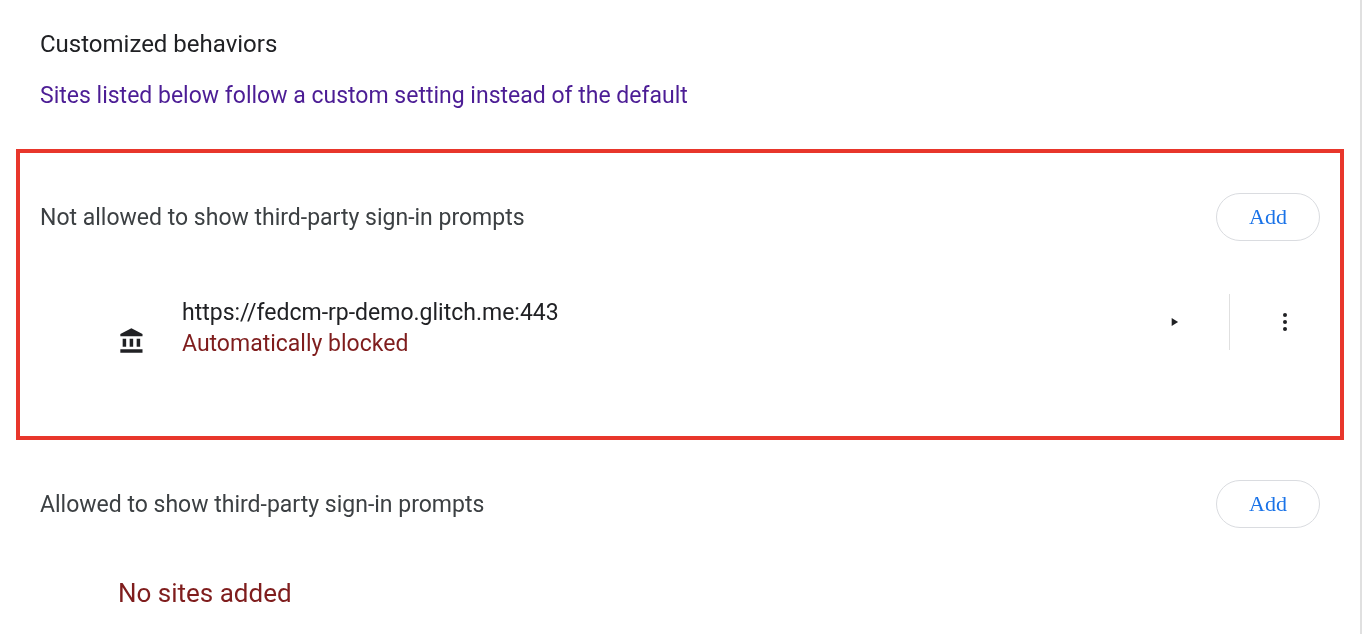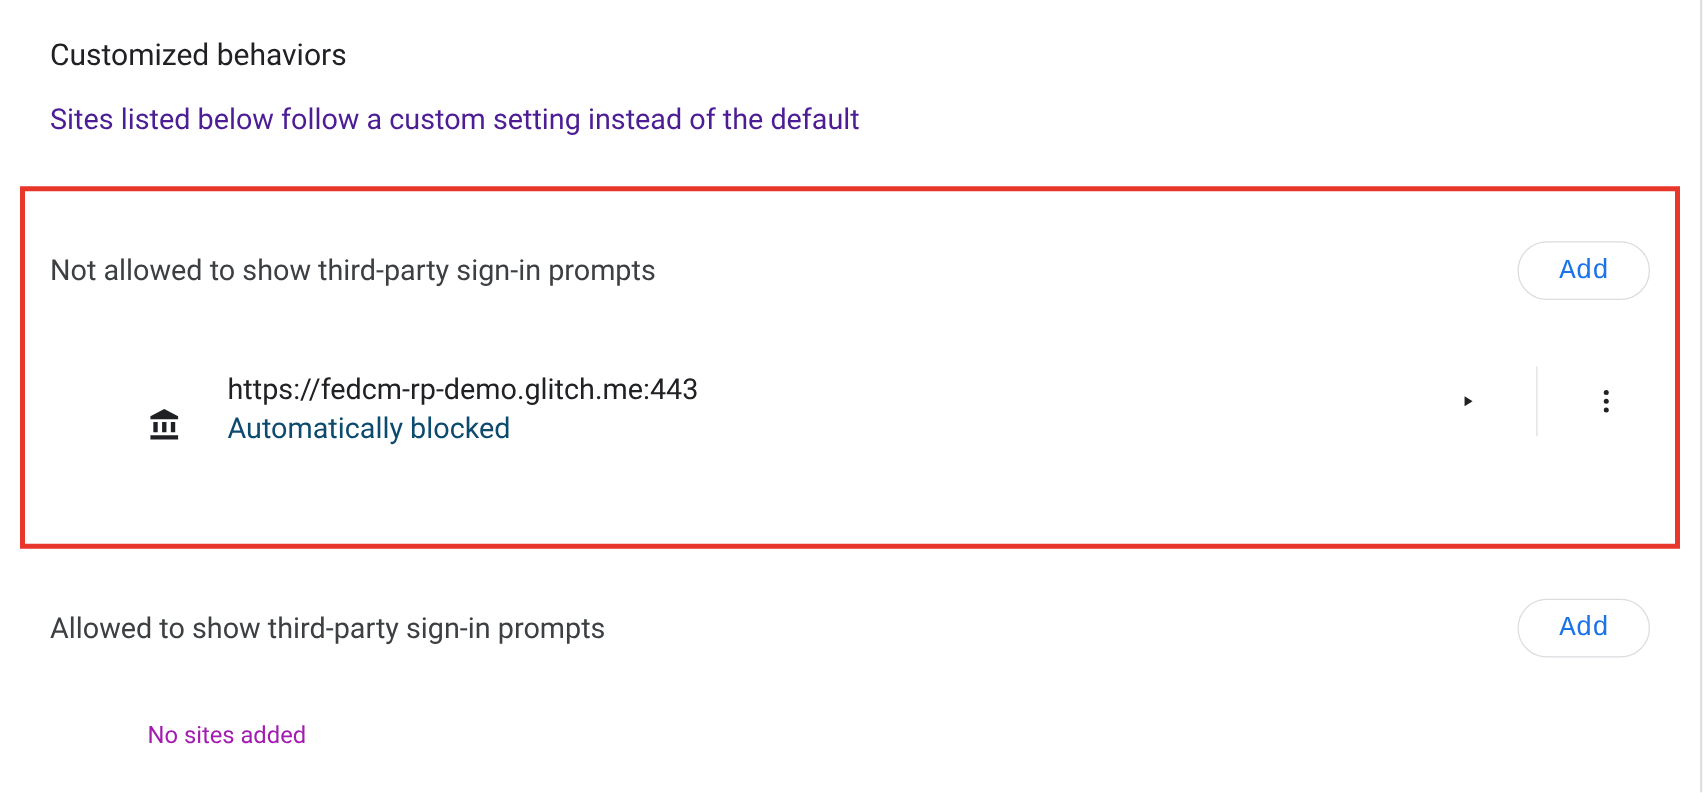--- a/index.html
+++ b/index.html
@@ -50,21 +50,21 @@
     }
     .add-button {
       border: 1px solid #dadce0;
       background: #fff;
       color: #1a73e8;
       font-size: 22px;
       font-weight: 500;
       padding: 10px 32px;
       border-radius: 40px;
       cursor: pointer;
-      font-family: Liberation Mono, monospace;
+      font-family: Liberation Serif, serif;
     }
     .site-row {
       display: flex;
       align-items: flex-end;
       padding: 28px 0 0 76px;
       position: relative;
     }
     .site-icon {
       width: 32px;
       height: 32px;
@@ -77,21 +77,21 @@
     .site-info {
       flex: 1;
     }
     .site-url {
       font-size: 23px;
       color: #202124;
       margin-bottom: 4px;
     }
     .site-status {
       font-size: 23px;
-      color: #0c4a6e;
+      color: #7f1d1d;
     }
     .row-actions {
       display: flex;
       align-items: center;
       gap: 0;
     }
     .action-arrow {
       width: 70px;
       height: 70px;
       display: flex;
@@ -116,22 +116,22 @@
     .allowed-section {
       padding: 20px 0 0 0;
     }
     .allowed-header {
       display: flex;
       justify-content: space-between;
       align-items: center;
       margin-bottom: 50px;
     }
     .empty-message {
-      font-size: 19px;
-      color: #a21caf;
+      font-size: 26px;
+      color: #7f1d1d;
       padding-left: 78px;
     }
   </style>
 </head>
 <body>
 
 <div class="container">
   <h2 class="section-title">Customized behaviors</h2>
   <p class="section-description">Sites listed below follow a custom setting instead of the default</p>
 

